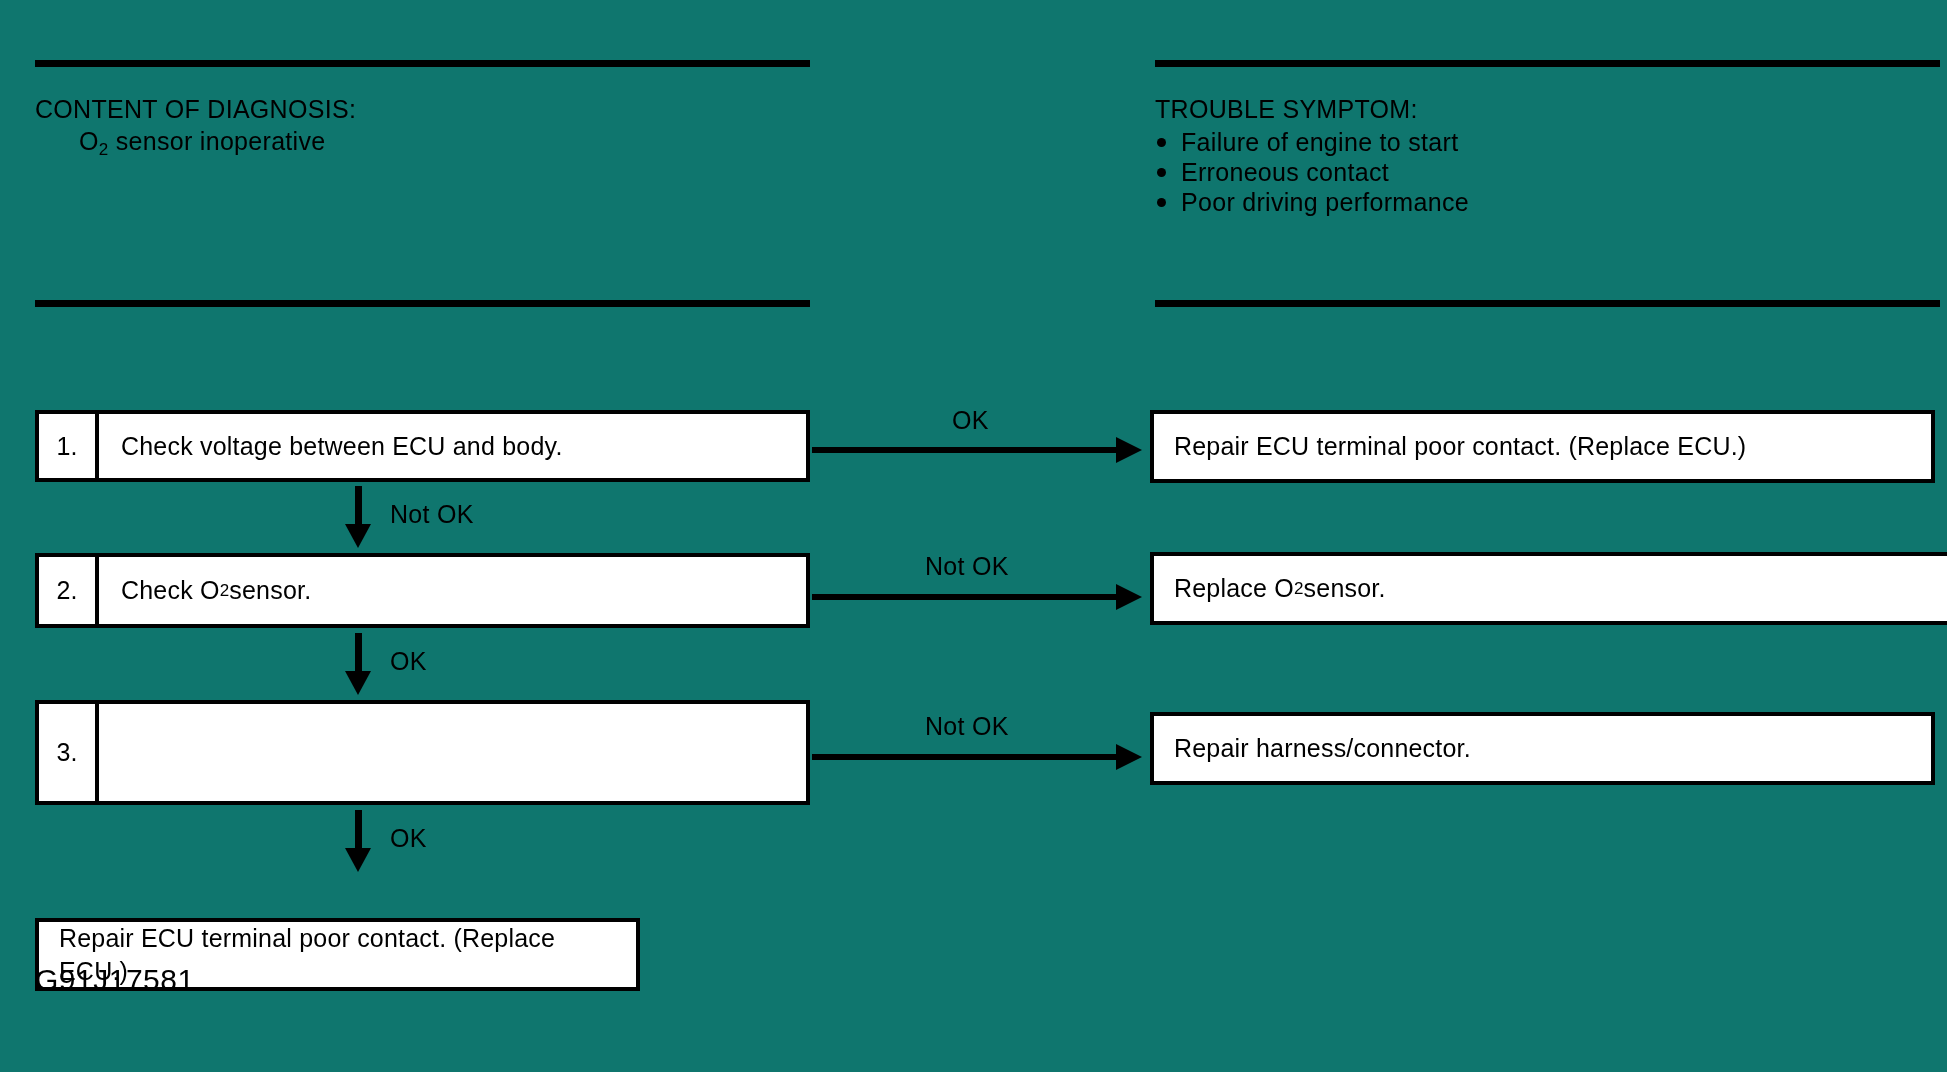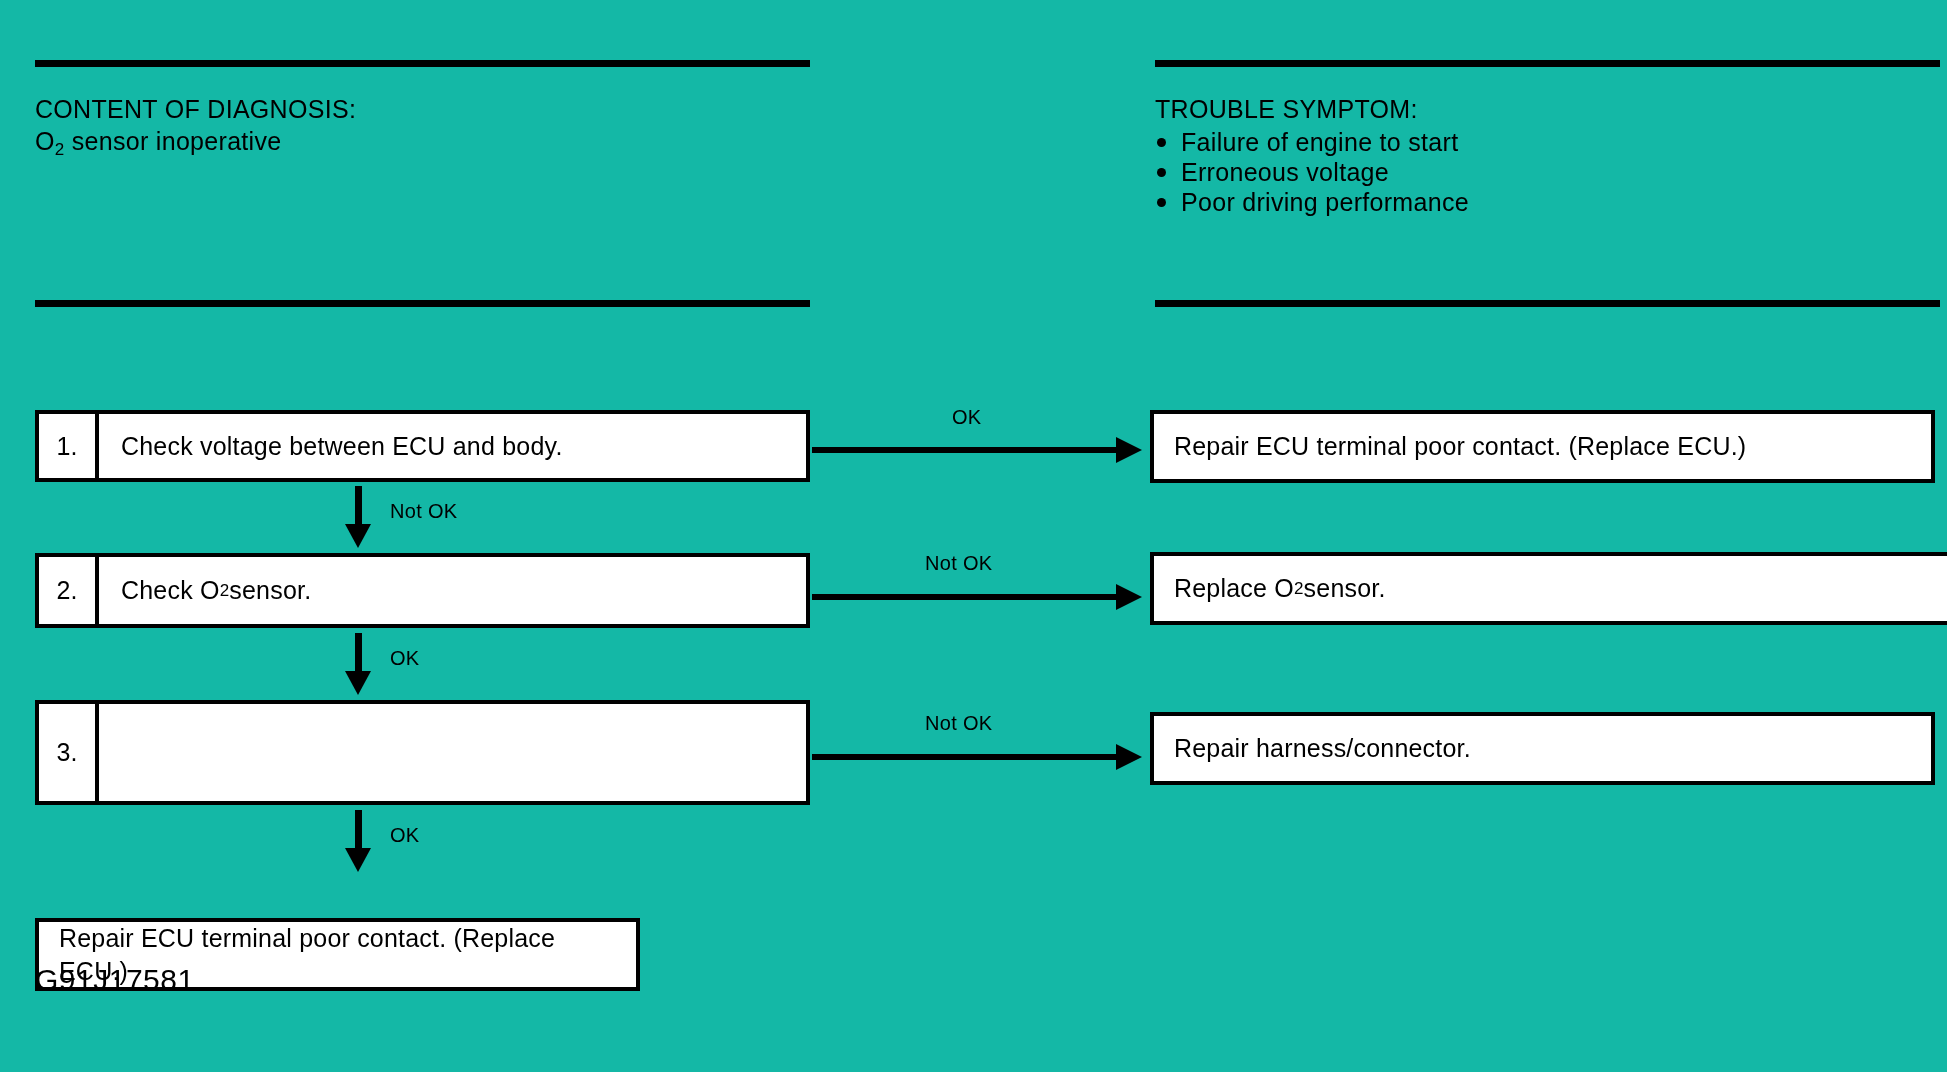--- a/index.html
+++ b/index.html
@@ -8,21 +8,21 @@
     background: #ffffff;
   }
   body {
     font-family: "Liberation Sans", sans-serif;
     color: #000000;
   }
   #page {
     position: relative;
     width: 1947px;
     height: 1072px;
-    background: #14b8a6;
+    background: #0f766e;
     overflow: hidden;
   }
 
   
   .rule {
     position: absolute;
     background: #000000;
     height: 7px;
   }
   .rule.left  { left: 35px;   width: 775px; }
@@ -34,21 +34,21 @@
   .header-block {
     position: absolute;
     font-size: 25px;
     line-height: 29px;
     letter-spacing: 0.3px;
     white-space: nowrap;
   }
   .header-block.left  { left: 35px;   top: 95px; }
   .header-block.right { left: 1155px; top: 95px; }
   .header-title { display: block; }
-  .header-sub   { display: block; margin-top: 3px; }
+  .header-sub   { display: block; margin-top: 3px; margin-left: 44px; }
   .sub-2 { font-size: 17px; vertical-align: -5px; }
 
   ul.symptom-list {
     list-style: none;
     margin: 3px 0 16px 0;
     padding: 0;
   }
   ul.symptom-list li {
     position: relative;
     padding-left: 26px;
@@ -130,21 +130,21 @@
     position: absolute;
     top: 0;
     width: 0;
     height: 0;
     border-top: 13px solid transparent;
     border-bottom: 13px solid transparent;
     border-left: 26px solid #000000;
   }
   .arrow-label {
     position: absolute;
-    font-size: 20px;
+    font-size: 25px;
     white-space: nowrap;
     letter-spacing: 0.3px;
   }
 
   
   .fig-code {
     position: absolute;
     left: 35px;
     top: 963px;
     font-size: 30px;
@@ -168,21 +168,21 @@
 
   <div class="header-block right">
     <span class="header-title">TROUBLE SYMPTOM:</span>
     <ul class="symptom-list">
       <li>
         <span class="bullet"></span>
         <span>Failure of engine to start</span>
       </li>
       <li>
         <span class="bullet"></span>
-        <span>Erroneous voltage</span>
+        <span>Erroneous contact</span>
       </li>
       <li>
         <span class="bullet"></span>
         <span>Poor driving performance</span>
       </li>
     </ul>
   </div>
 
   <div class="box" style="left:35px; top:410px; width:775px; height:72px;">
     <div class="num">1.</div>

